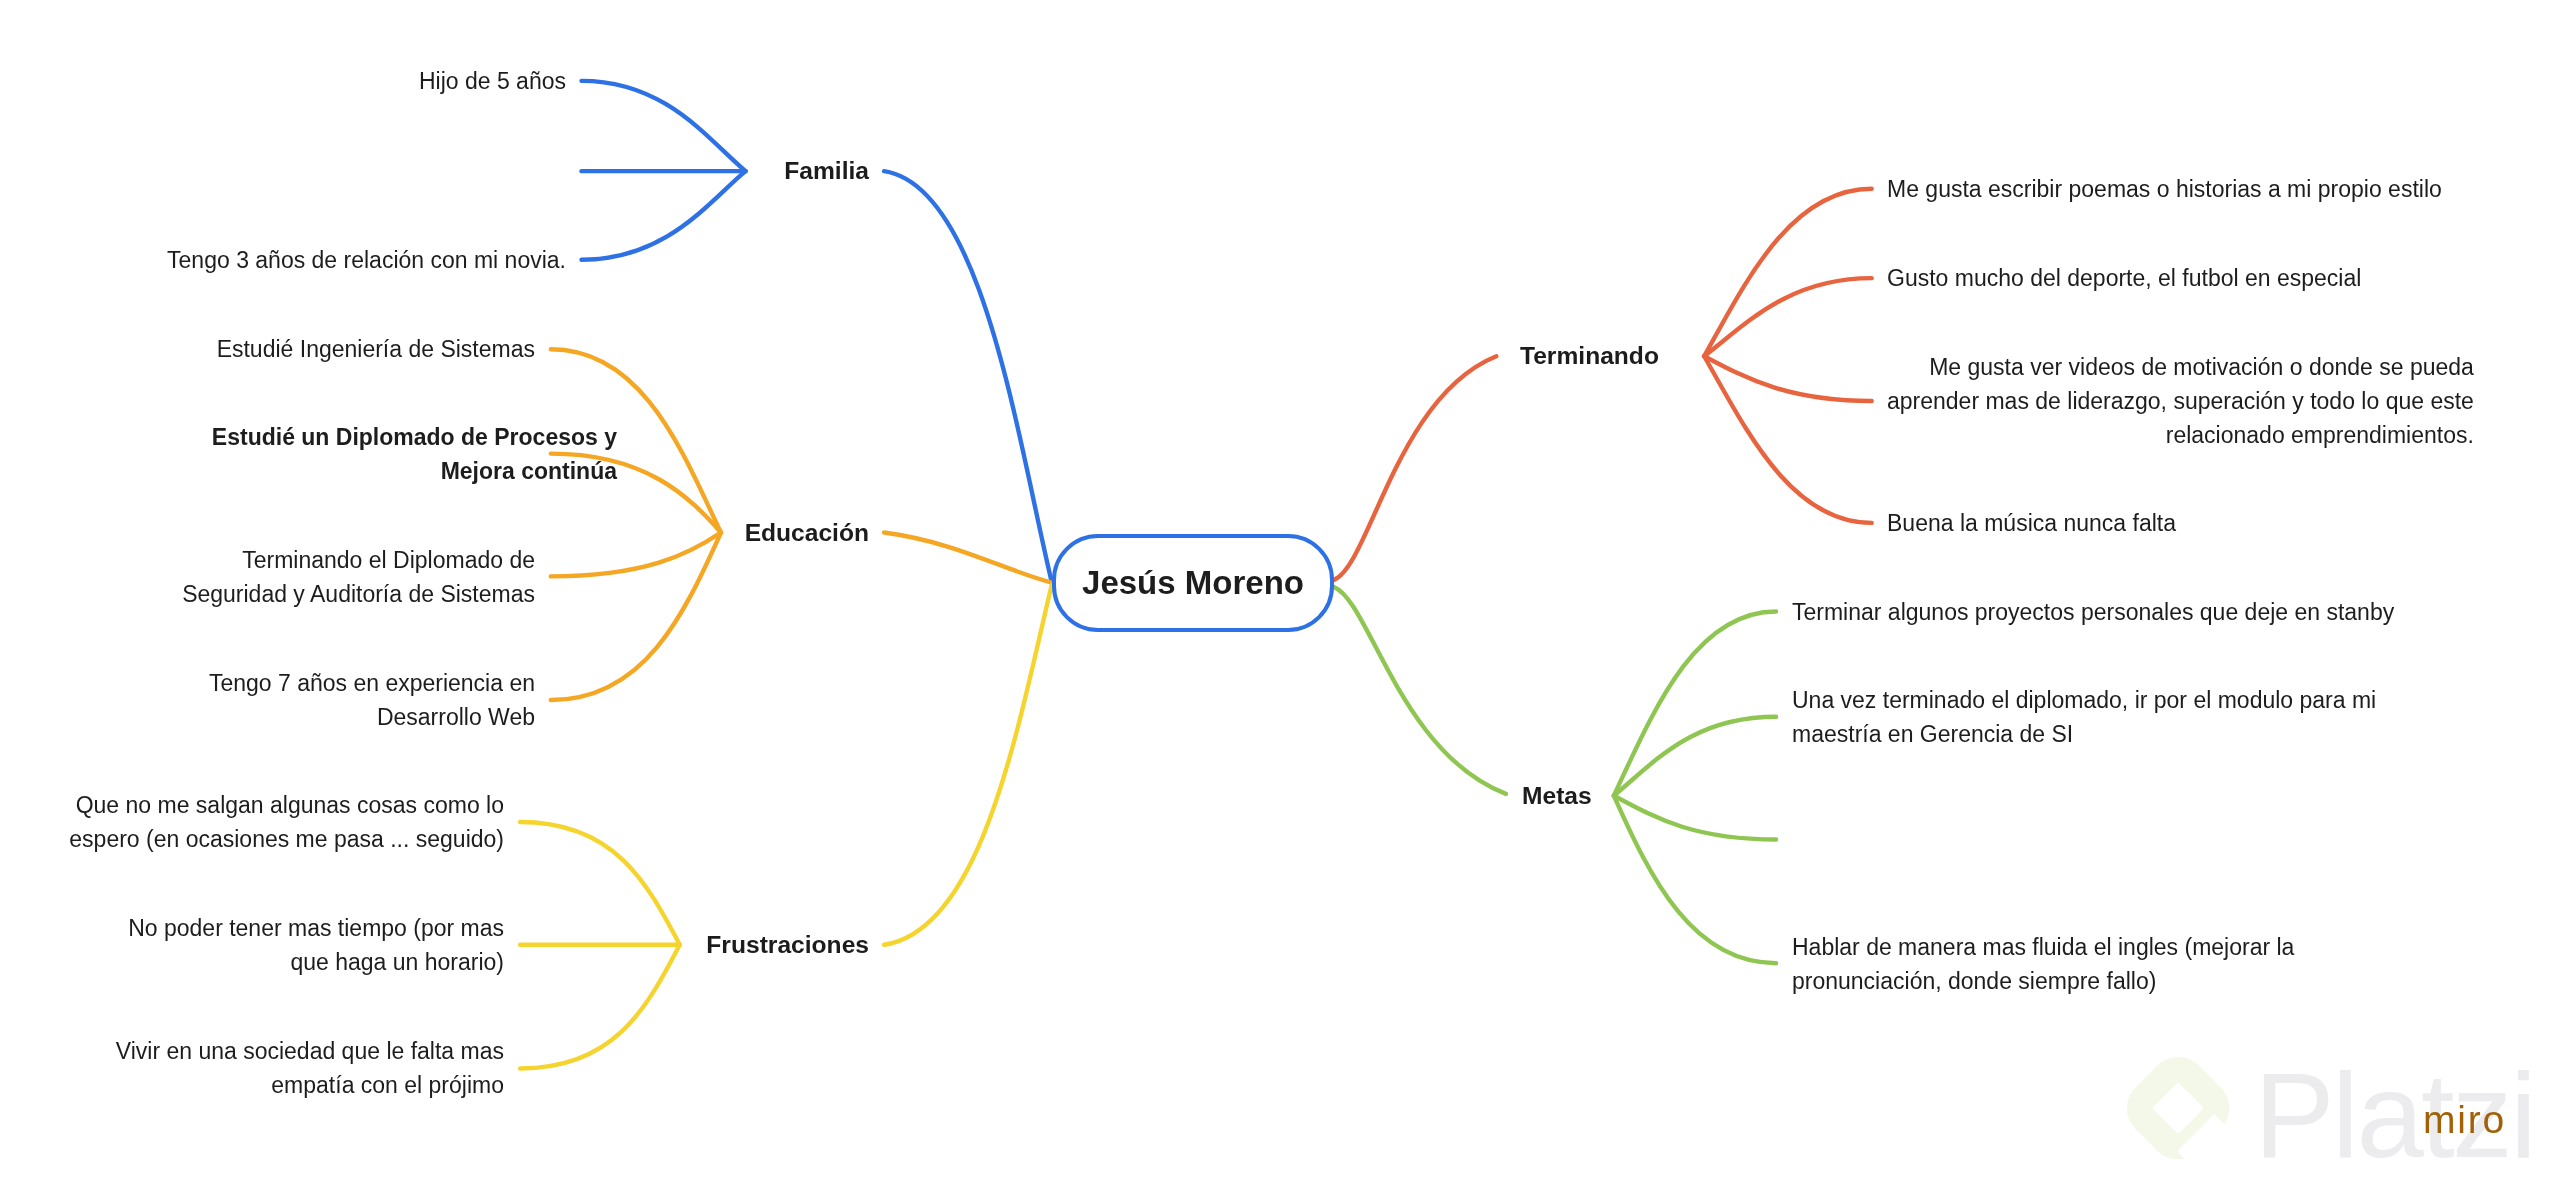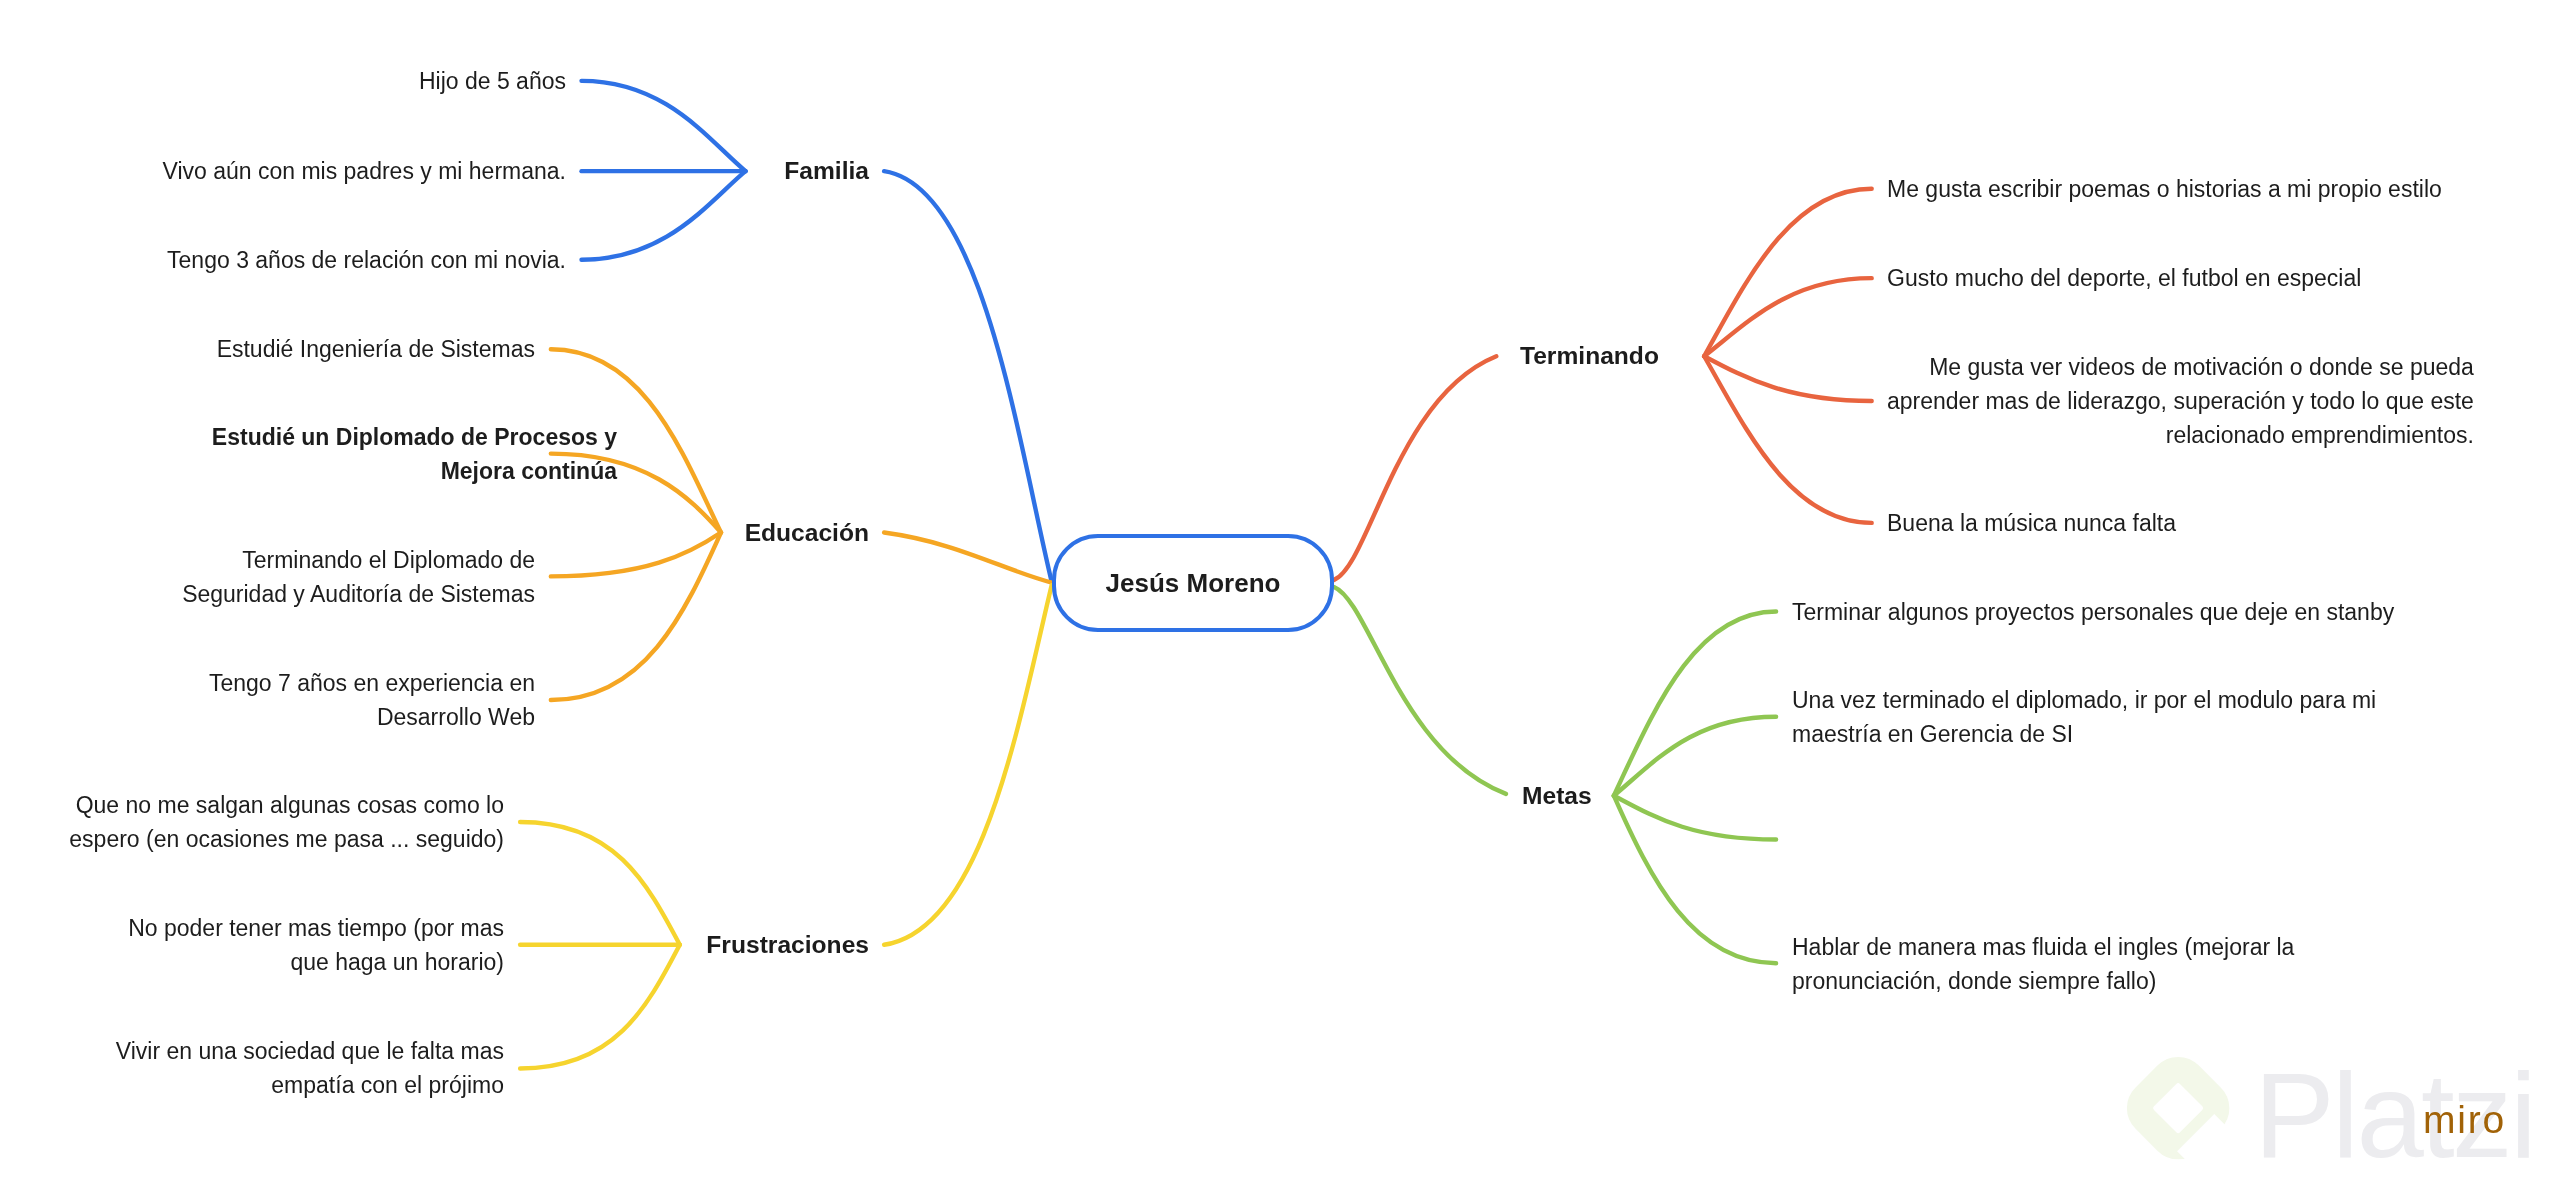--- a/index.html
+++ b/index.html
@@ -36,21 +36,21 @@
     position: absolute;
     left: 1052px; top: 534px;
     width: 282px; height: 98px;
     background: #ffffff;
     border: 4.4px solid #2e71e5;
     border-radius: 46px;
     box-sizing: border-box;
     display: flex; align-items: center; justify-content: center;
   }
   .center-node .label {
-    font-size: 26px;
+    font-size: 33px;
     font-weight: bold;
     color: #1c1c1c;
     white-space: nowrap;
   }
   .watermark { position: absolute; pointer-events: none; }
   .platzi-logo { position: absolute; left: 2113px; top: 1038px; }
   .platzi-text {
     position: absolute; left: 2254px; top: 1055px;
     font-size: 121px; font-weight: 500; letter-spacing: -2.6px;
     line-height: 1; white-space: nowrap;
@@ -103,21 +103,20 @@
       <path d="M1521 669 C1562 686 1596 858 1717 905" stroke="#8fc652"></path>
       <path d="M1840 907 C1882 818 1930 697 2025 697" stroke="#8fc652"></path>
       <path d="M1840 907 C1887 868 1930 817 2025 817" stroke="#8fc652"></path>
       <path d="M1840 907 C1887 932 1930 957 2025 957" stroke="#8fc652"></path>
       <path d="M1840 907 C1882 1002 1930 1098 2025 1098" stroke="#8fc652"></path>
     </g>
   </svg>
 
   <div class="branch-label" style="right:1707px; top:153px;">Familia</div>
   <div class="child left" style="right:2010px; top:64px;">Hijo de 5 años</div>
-  <div class="child left" style="right:2010px; top:154px;">Vivo aún con mis padres y mi hermana.</div>
   <div class="child left" style="right:2010px; top:243px;">Tengo 3 años de relación con mi novia.</div>
 
   <div class="branch-label" style="right:1707px; top:515px;">Educación</div>
   <div class="child left" style="right:2041px; top:332px;">Estudié Ingeniería de Sistemas</div>
   <div class="child left" style="right:1959px; top:420px;font-weight:bold;">Estudié un Diplomado de Procesos y
 Mejora continúa</div>
   <div class="child left" style="right:2041px; top:543px;">Terminando el Diplomado de
 Seguridad y Auditoría de Sistemas</div>
   <div class="child left" style="right:2041px; top:666px;">Tengo 7 años en experiencia en
 Desarrollo Web</div>

